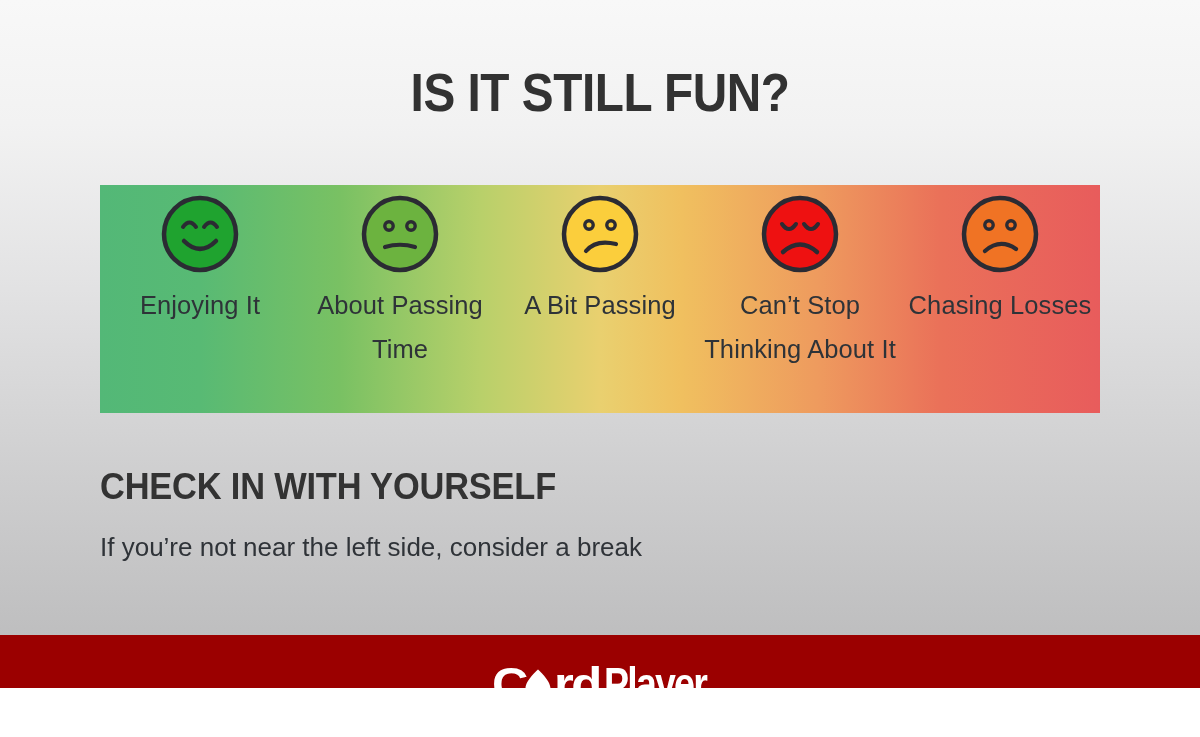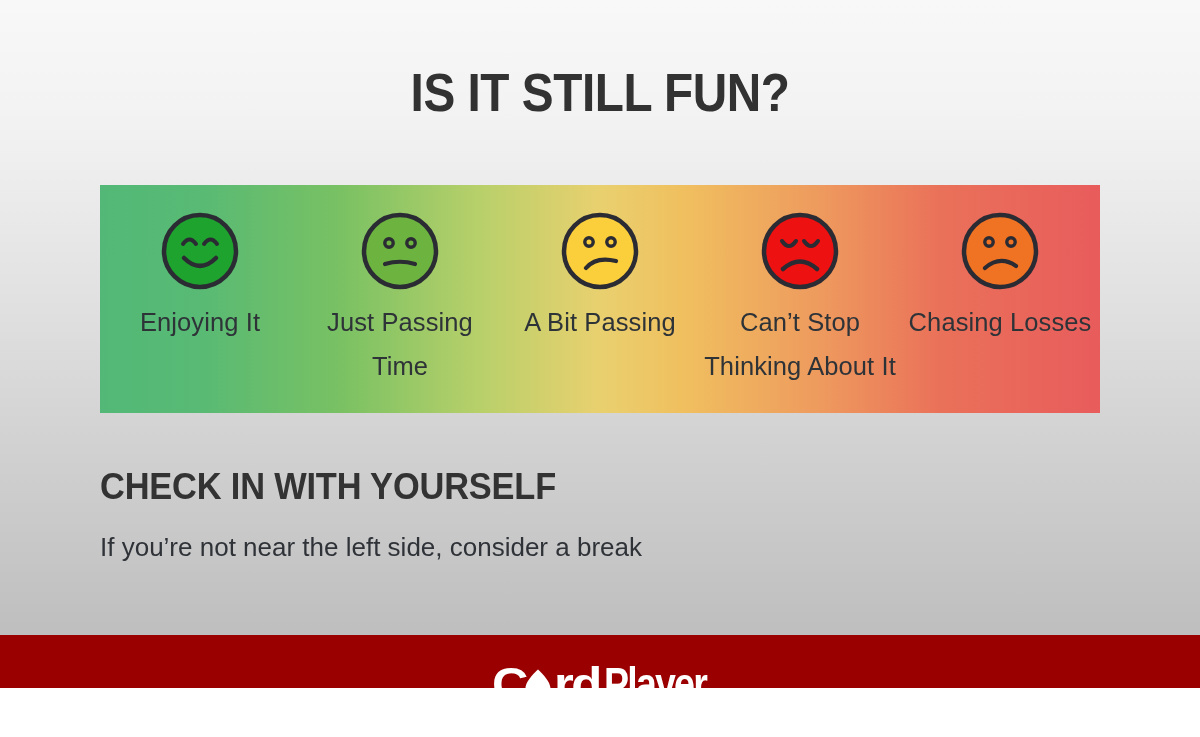--- a/index.html
+++ b/index.html
@@ -56,21 +56,21 @@
         #ea7159 84%,
         #e85c5c 100%);
     display: flex;
     flex-direction: row;
   }
   .scale-col {
     flex: 1 1 20%;
     display: flex;
     flex-direction: column;
     align-items: center;
-    padding-top: 26px;
+    padding-top: 9px;
     box-sizing: border-box;
   }
   .face-wrap {
     width: 80px;
     height: 80px;
     display: block;
   }
   .scale-label {
     margin-top: 9px;
     font-family: "Liberation Sans", sans-serif;
@@ -149,21 +149,21 @@
 
     <div class="scale-col">
       <span class="face-wrap">
         <svg viewBox="0 0 80 80" width="80" height="80" aria-hidden="true">
           <circle cx="40" cy="40" r="36" fill="#6cb33f" stroke="#2b2b33" stroke-width="4.5"></circle>
           <circle cx="29" cy="32" r="4.2" fill="none" stroke="#2b2b33" stroke-width="3.4"></circle>
           <circle cx="51" cy="32" r="4.2" fill="none" stroke="#2b2b33" stroke-width="3.4"></circle>
           <path d="M25 53 Q40 48.5 55 53" fill="none" stroke="#2b2b33" stroke-width="4.2" stroke-linecap="round"></path>
         </svg>
       </span>
-      <div class="scale-label">Just Passing Time</div>
+      <div class="scale-label">About Passing Time</div>
     </div>
 
     <div class="scale-col">
       <span class="face-wrap">
         <svg viewBox="0 0 80 80" width="80" height="80" aria-hidden="true">
           <circle cx="40" cy="40" r="36" fill="#fbce3c" stroke="#2b2b33" stroke-width="4.5"></circle>
           <circle cx="29" cy="31" r="4.2" fill="none" stroke="#2b2b33" stroke-width="3.4"></circle>
           <circle cx="51" cy="31" r="4.2" fill="none" stroke="#2b2b33" stroke-width="3.4"></circle>
           <path d="M26 57 Q36 45 56 50" fill="none" stroke="#2b2b33" stroke-width="4.2" stroke-linecap="round"></path>
         </svg>

